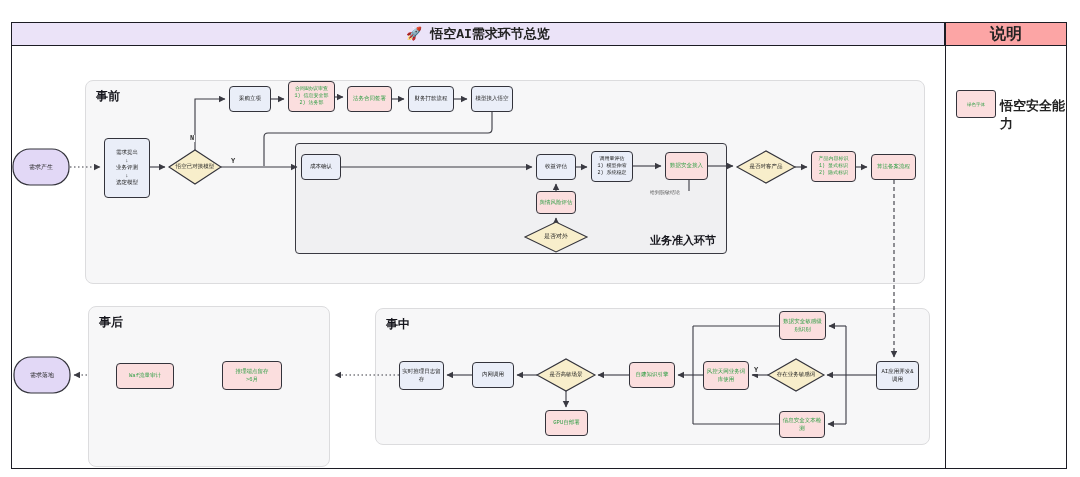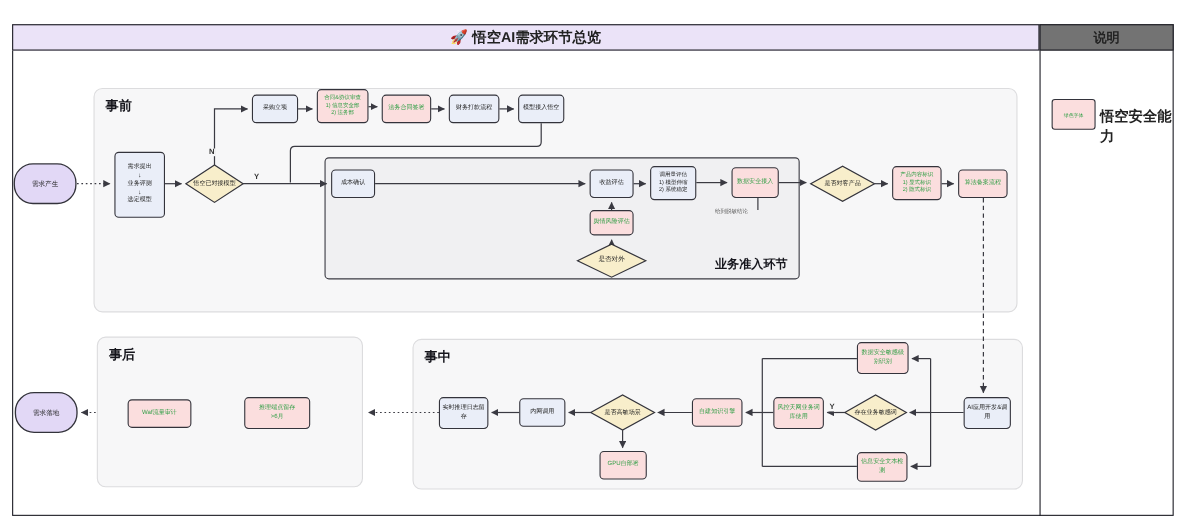--- a/index.html
+++ b/index.html
@@ -1,21 +1,21 @@
 <!DOCTYPE html>
 <html><head>
 <meta charset="utf-8">
 <style>
   html,body{margin:0;padding:0;background:#ffffff;}
   .canvas{position:relative;width:1080px;height:477px;background:#ffffff;overflow:hidden;
-          font-family:Liberation Sans, sans-serif;color:#222;}
+          font-family:Liberation Mono, monospace;color:#222;}
   .frame{position:absolute;left:11px;top:22px;width:1056px;height:447px;border:1.5px solid #1c1c24;box-sizing:border-box;background:#fff;}
   .titlebar{position:absolute;left:11px;top:22px;width:934px;height:24px;background:#ebe3f8;border:1.5px solid #1c1c24;box-sizing:border-box;display:flex;align-items:center;justify-content:center;font-weight:bold;font-size:13px;}
   .legendcol{position:absolute;left:945px;top:22px;width:122px;height:447px;border-left:1.5px solid #1c1c24;box-sizing:border-box;}
-  .legendhead{position:absolute;left:945px;top:22px;width:122px;height:24px;background:#737373;border:1.5px solid #1c1c24;box-sizing:border-box;display:flex;align-items:center;justify-content:center;font-weight:bold;font-size:12px;}
+  .legendhead{position:absolute;left:945px;top:22px;width:122px;height:24px;background:#fca5a5;border:1.5px solid #1c1c24;box-sizing:border-box;display:flex;align-items:center;justify-content:center;font-weight:bold;font-size:16px;}
   .section{position:absolute;background:#f7f7f8;border:1px solid #dcdcde;border-radius:8px;box-sizing:border-box;}
   .stitle{position:absolute;top:7px;left:10px;font-weight:bold;font-size:12px;color:#15151c;}
   .innerbox{position:absolute;left:295px;top:143px;width:432px;height:111px;background:#f0f0f2;border:1px solid #3a3a42;border-radius:4px;box-sizing:border-box;}
   .innerlabel{position:absolute;right:10px;bottom:5px;font-weight:bold;font-size:11px;color:#15151c;}
   .node{position:absolute;box-sizing:border-box;border:1.1px solid #33333b;border-radius:4px;background:#eaeef8;
         display:flex;flex-direction:column;align-items:center;justify-content:center;
         font-size:5.5px;line-height:1.35;text-align:center;padding:1px 2px;color:#222;}
   .node.pink{background:#fbdede;color:#2f9e44;}
   .dtext{position:absolute;display:flex;align-items:center;justify-content:center;text-align:center;
          font-size:5.5px;line-height:1.2;color:#222;}
@@ -39,21 +39,21 @@
   <div class="legendhead">说明</div>
   <div class="swatch">绿色字体</div>
   <div class="swlabel">悟空安全能力</div>
 
   <div class="section" style="left:85px;top:80px;width:840px;height:204px;">
     <div class="stitle">事前</div>
   </div>
   <div class="section" style="left:375px;top:308px;width:555px;height:137px;">
     <div class="stitle">事中</div>
   </div>
-  <div class="section" style="left:88px;top:306px;width:242px;height:137px;">
+  <div class="section" style="left:88px;top:306px;width:242px;height:161px;">
     <div class="stitle">事后</div>
   </div>
   <div class="innerbox">
     <div class="innerlabel">业务准入环节</div>
   </div>
 
   <svg class="edges" width="1080" height="477" viewBox="0 0 1080 477">
     <defs>
       <marker id="arr" markerWidth="7" markerHeight="7" refX="5.6" refY="3" orient="auto">
         <path d="M0,0 L6,3 L0,6 Z" fill="#3a3a42"></path>

